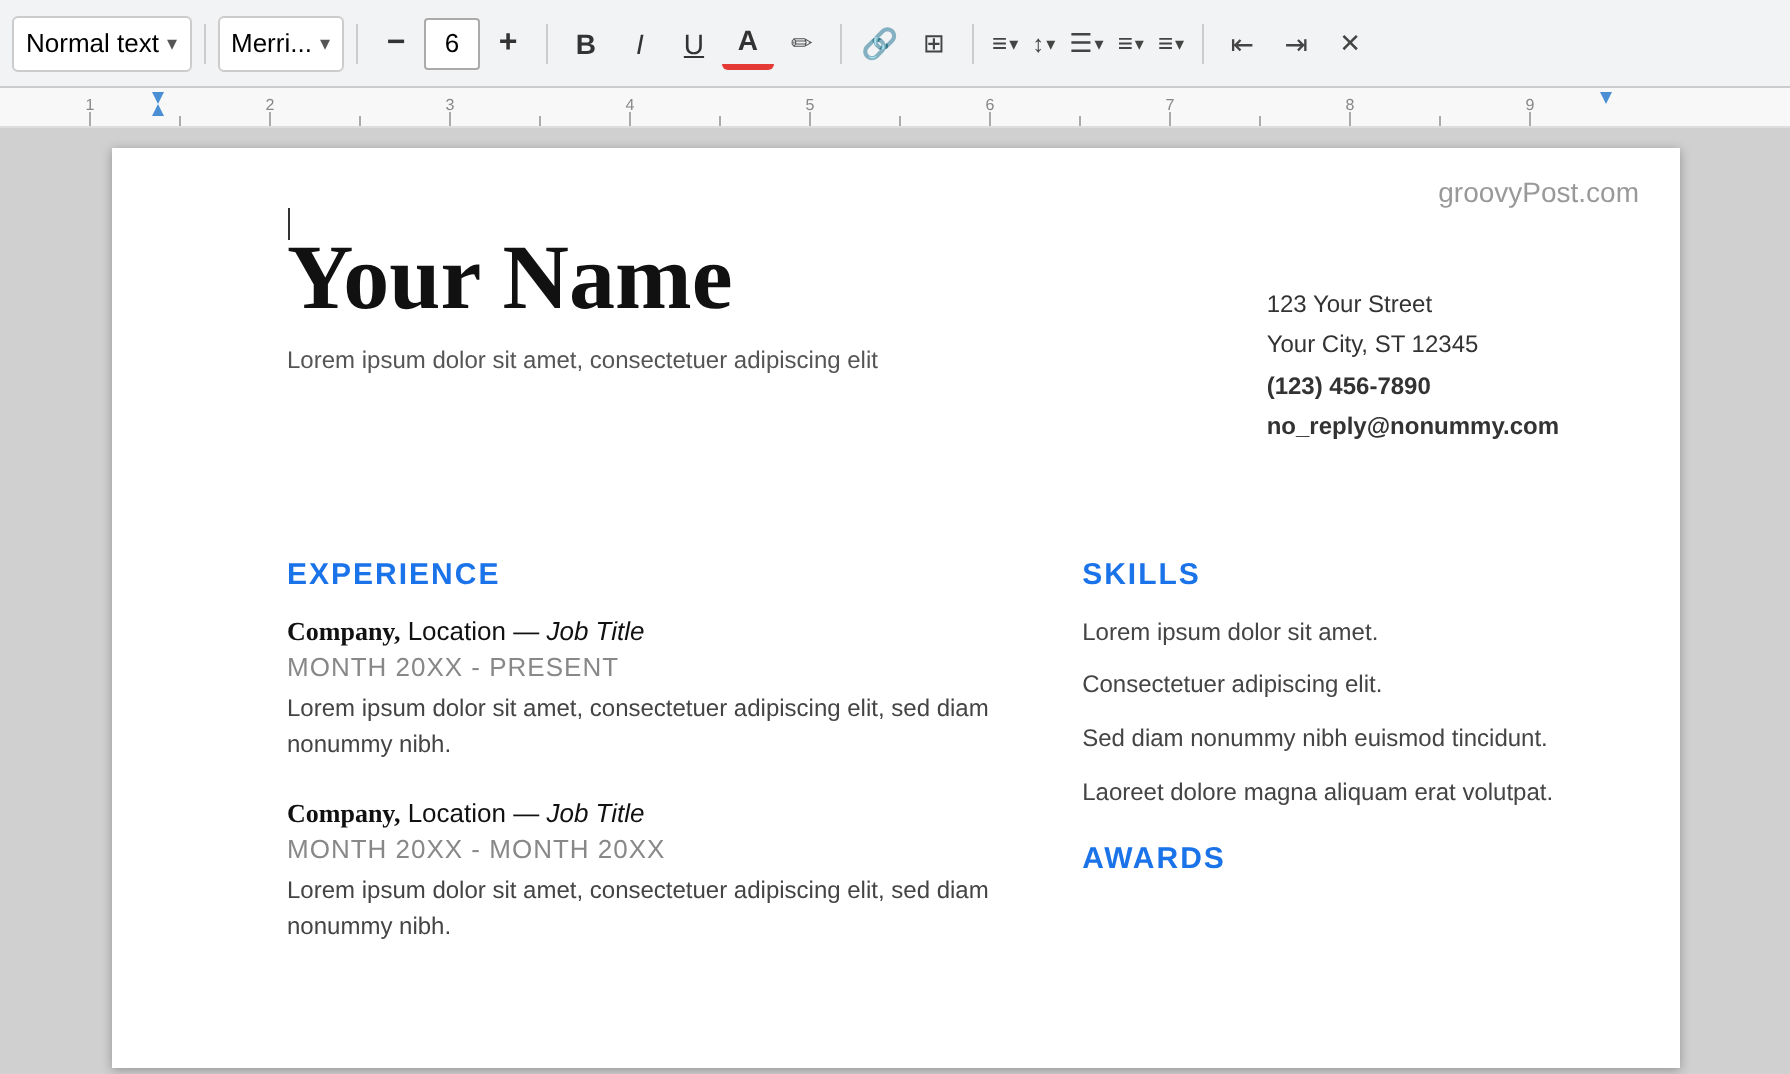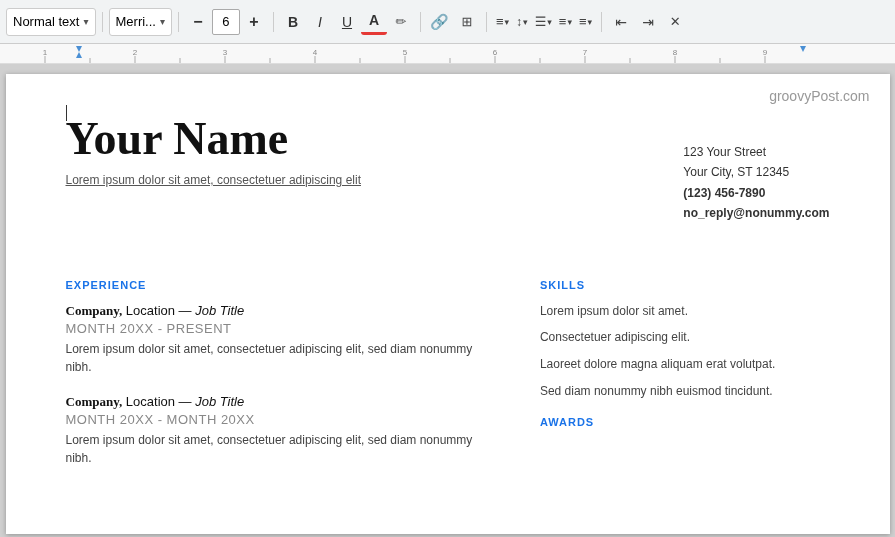--- a/index.html
+++ b/index.html
@@ -120,25 +120,25 @@
       padding: 10px 0;
       height: calc(537px - 44px - 20px);
       overflow-y: auto;
       display: flex;
       justify-content: center;
     }
 
     
     .page {
       background: white;
-      width: 884px;
+      width: 784px;
       min-height: 460px;
       box-shadow: 0 1px 5px rgba(0,0,0,0.3);
       position: relative;
-      padding: 30px 60px 40px 60px;
+      padding: 30px 60px 40px 88px;
     }
 
     .watermark {
       position: absolute;
       top: 14px;
       right: 20px;
       font-size: 14px;
       color: #999;
       font-family: Arial, sans-serif;
     }
@@ -171,36 +171,35 @@
       color: #111;
       line-height: 1.1;
       margin-bottom: 8px;
     }
 
     .tagline {
       font-family: Arial, sans-serif;
       font-size: 12px;
       color: #555;
       margin-bottom: 48px;
-      text-decoration: underline;
     }
 
     .contact-block {
       font-family: Arial, sans-serif;
       font-size: 12px;
       color: #333;
       line-height: 1.7;
       margin-top: 10px;
     }
     .contact-block .bold-line { font-weight: bold; }
     .contact-block .link-line { font-weight: bold; }
 
     .section-header {
       font-family: Arial, sans-serif;
-      font-size: 11px;
+      font-size: 15px;
       font-weight: bold;
       color: #1a73e8;
       letter-spacing: 1px;
       text-transform: uppercase;
       margin-bottom: 12px;
       margin-top: 20px;
     }
 
     .job-entry {
       margin-bottom: 18px;
@@ -416,20 +415,20 @@
           <div class="job-date">MONTH 20XX - MONTH 20XX</div>
           <div class="job-desc">Lorem ipsum dolor sit amet, consectetuer adipiscing elit, sed diam nonummy nibh.</div>
         </div>
       </div>
 
       <div class="resume-right">
         <div class="section-header">SKILLS</div>
 
         <div class="skill-item">Lorem ipsum dolor sit amet.</div>
         <div class="skill-item">Consectetuer adipiscing elit.</div>
+        <div class="skill-item">Sed diam nonummy nibh euismod tincidunt.</div>
         <div class="skill-item">Laoreet dolore magna aliquam erat volutpat.</div>
-        <div class="skill-item">Sed diam nonummy nibh euismod tincidunt.</div>
 
         <div class="section-header" style="margin-top:16px;">AWARDS</div>
       </div>
     </div>
   </div>
 </div>
 
 </body></html>

